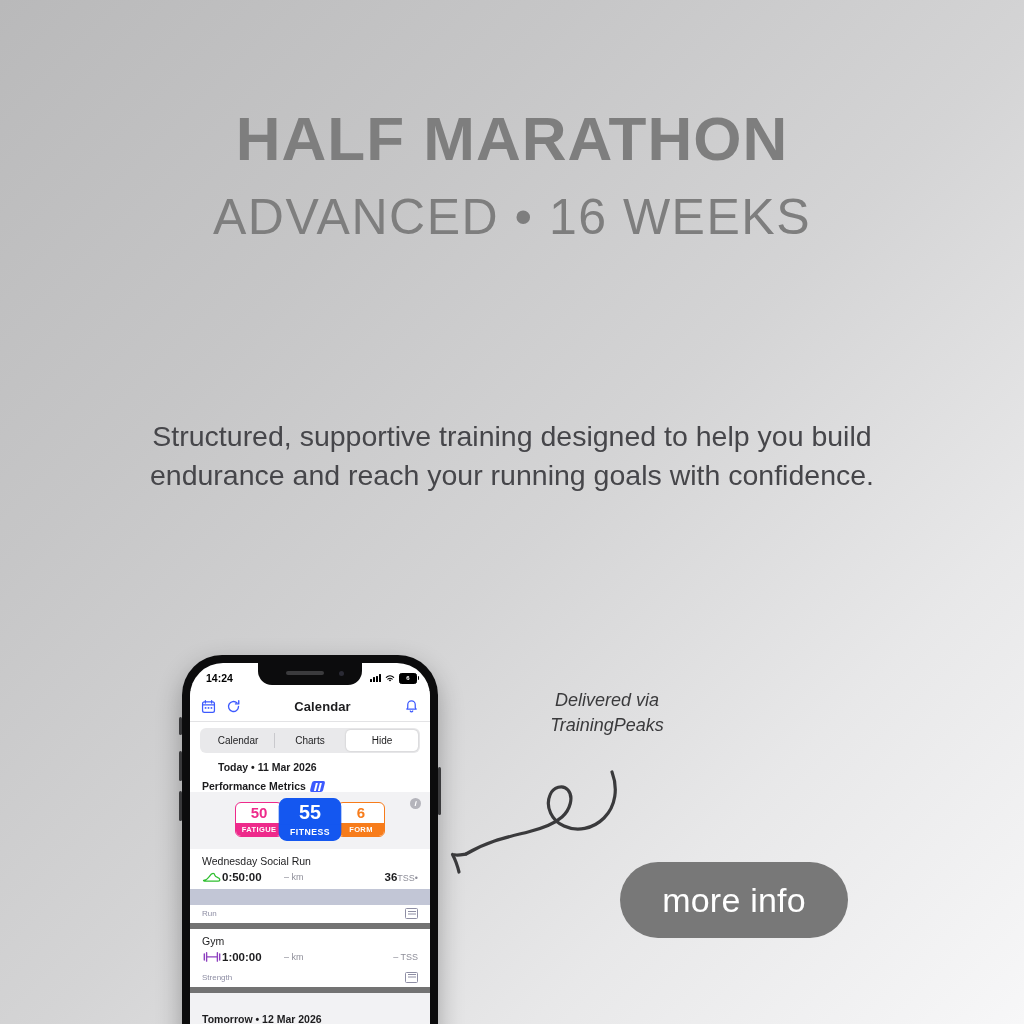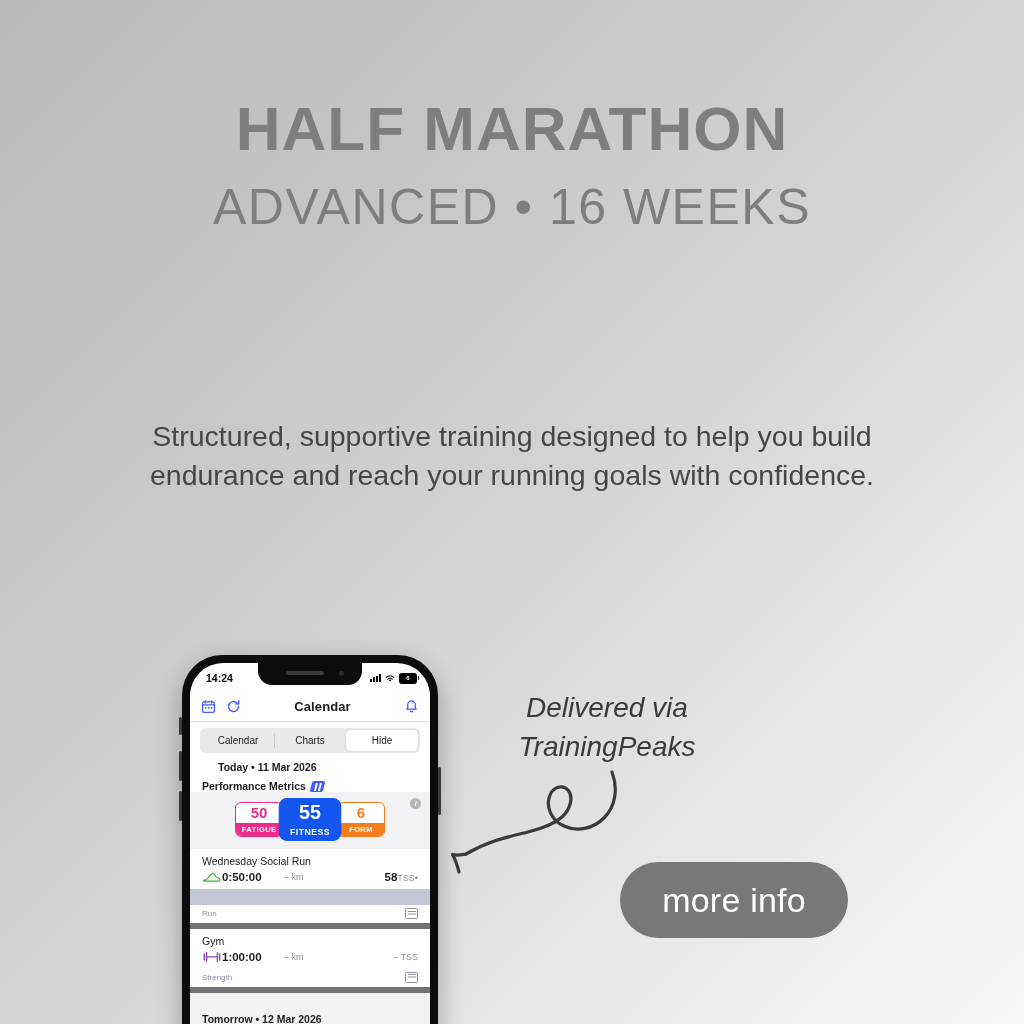--- a/index.html
+++ b/index.html
@@ -18,21 +18,21 @@
     position: absolute;
     top: 96px; left: 0; right: 0;
     text-align: center;
   }
   .headline-main {
     font-size: 62px;
     font-weight: bold;
     letter-spacing: 1px;
     color: #7e7e7e;
     line-height: 1.0;
-    margin: 2px;
+    margin: 12px;
   }
   .headline-sub {
     font-size: 50px;
     font-weight: normal;
     letter-spacing: 1.5px;
     color: #7e7e7e;
     line-height: 1.0;
     margin: 22px 0 0 0;
   }
 
@@ -277,21 +277,21 @@
     background: #f2f2f4;
   }
 
   
   .annot {
     position: absolute;
     left: 508px; top: 688px;
     width: 198px;
     text-align: center;
     font-style: italic;
-    font-size: 28px;
+    font-size: 18px;
     line-height: 1.4;
     color: #3a3a3c;
   }
   .arrow-svg { position: absolute; left: 440px; top: 768px; }
 
   
   .more-info {
     position: absolute;
     left: 620px; top: 862px;
     width: 228px; height: 76px;
@@ -397,21 +397,21 @@
 
     <div class="workout">
       <div class="wk-title">Wednesday Social Run</div>
       <div class="wk-stats">
         <svg class="wk-icon" viewBox="0 0 26 18">
           <path d="M2 13.5c3.5 0 5-1.5 7-4.4C10.6 6.8 12 4.4 14.4 4.4c1.6 0 2 1.3 2.2 2.4.3 1.6 1.6 2.3 3.4 2.9 2 .7 3.2 1.4 3.2 3.1 0 1-.7 1.7-2 1.7H4c-1.3 0-2-.5-2-1.0z" fill="none" stroke="#2fbf2f" stroke-width="1.7" stroke-linejoin="round"></path>
         </svg>
         <span class="wk-dur">0:50:00</span>
         <span class="wk-dist">– km</span>
         <span class="wk-tss">
-          <b>58</b><span>TSS•</span>
+          <b>36</b><span>TSS•</span>
         </span>
       </div>
     </div>
     <div class="wk-bar"></div>
     <div class="wk-foot">
       <span>Run</span>
       <span class="note-ico"></span>
     </div>
 
     <div class="workout">

